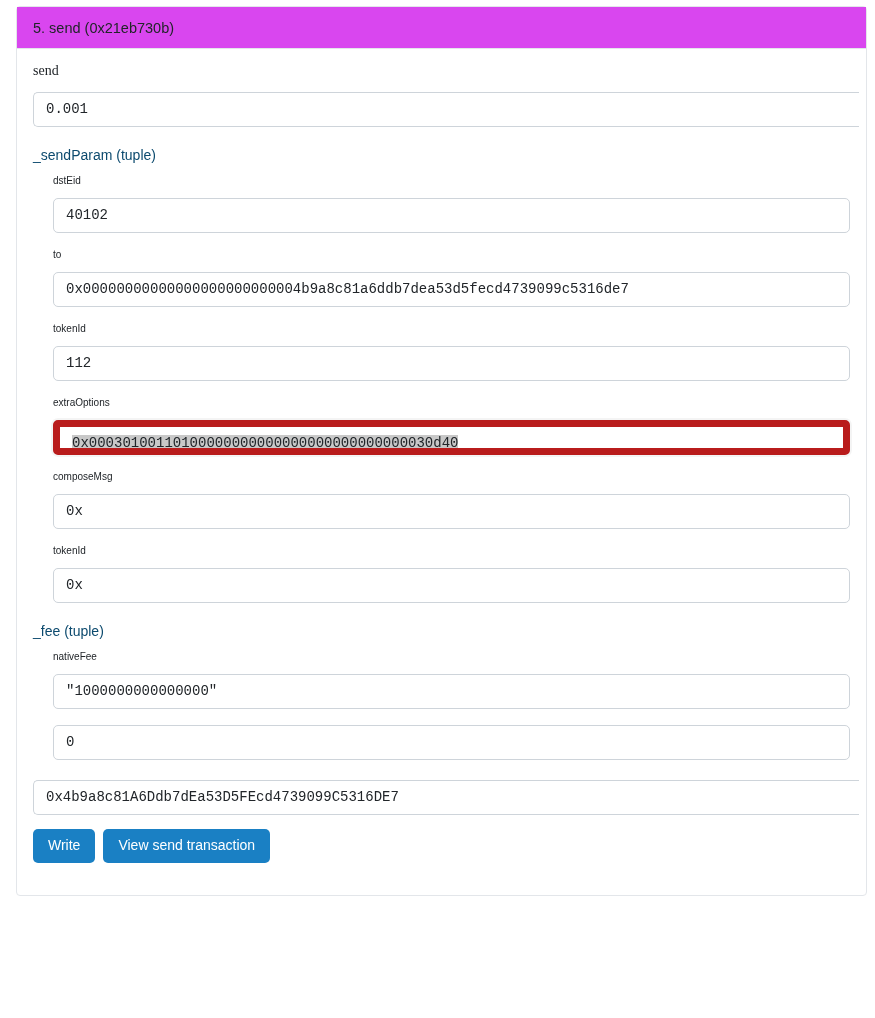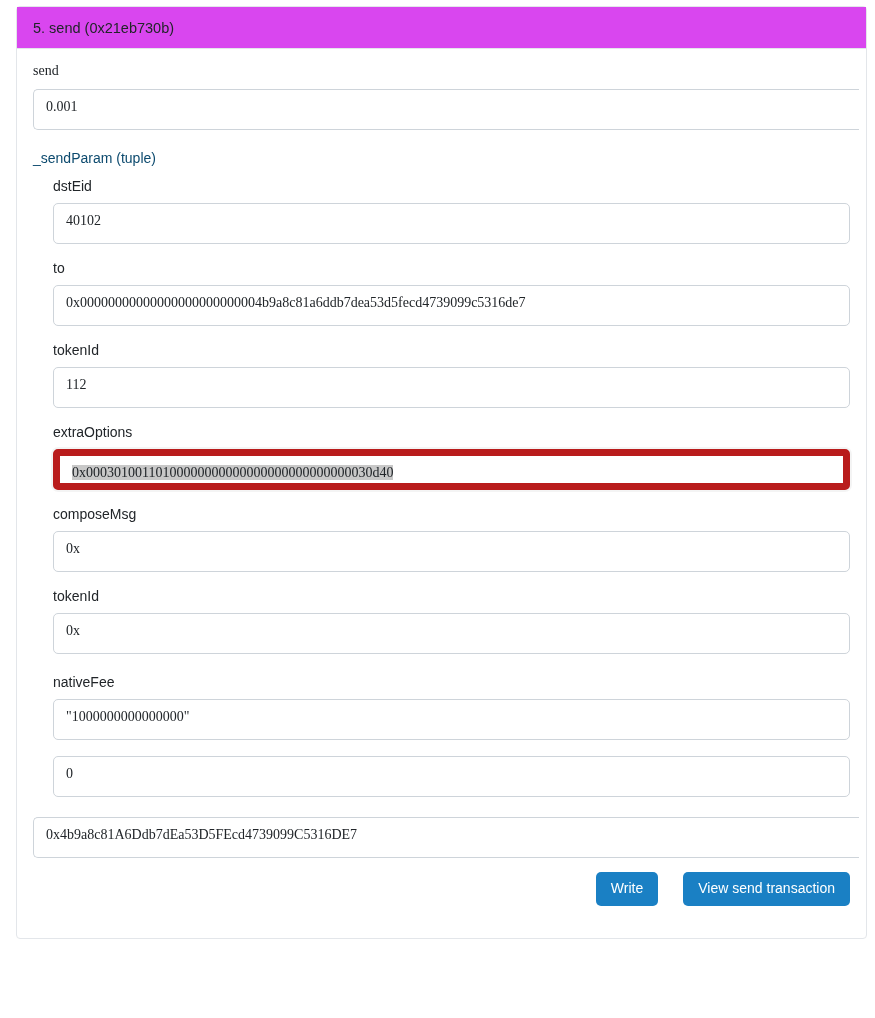--- a/index.html
+++ b/index.html
@@ -44,33 +44,34 @@
     font-size: 14px;
     color: #212529;
     margin: 0 0 9px 0;
     line-height: 1.2;
     font-family: Liberation Serif, serif;
   }
 
   .input {
     box-sizing: border-box;
     width: 100%;
-    height: 41px;
+    height: 35px;
     line-height: 33px;
     border: 1px solid #ced4da;
     border-radius: 5px;
     background: #ffffff;
     padding: 0 12px;
     font-size: 14px;
     color: #212529;
-    font-family: Liberation Serif, serif;
+    font-family: Liberation Mono, monospace;
     outline: none;
     overflow: hidden;
     white-space: nowrap;
     text-overflow: clip;
+    margin-top: 12px;
   }
 
   
   .input-flush-right {
     border-top-right-radius: 0;
     border-bottom-right-radius: 0;
     border-right: 0;
     width: calc(100% + 9px);
   }
 
@@ -89,41 +90,40 @@
     padding-left: 20px;
   }
 
   .subfield {
     padding: 0 16px 0 16px;
     margin-bottom: 16px;
   }
   .subfield:last-child { margin-bottom: 0; }
 
   .sub-label {
-    font-size: 14px;
+    font-size: 10px;
     color: #212529;
     margin-bottom: 9px;
   }
 
   .input-focused {
     border: 7px solid #b91c1c;
     box-shadow: 0 0 0 2px rgba(0,0,0,0.045);
   }
 
   .selected-text {
     background: #c8c8c8;
     color: #212529;
   }
 
   .btn-row {
     padding: 14px 16px 16px 16px;
     display: flex;
-    gap: 25px;
+    gap: 8px;
     align-items: center;
-    justify-content: flex-end;
   }
 
   .btn {
     display: inline-block;
     border: none;
     border-radius: 5px;
     background: #1a80c4;
     color: #ffffff;
     font-size: 14px;
     font-family: "Liberation Sans", sans-serif;
@@ -180,20 +180,21 @@
 
         <div class="subfield">
           <div class="sub-label">tokenId</div>
           <div class="input">0x</div>
         </div>
 
       </div>
     </div>
 
     <div class="group">
+      <div class="group-label">_fee (tuple)</div>
 
       <div class="nested">
 
         <div class="subfield">
           <div class="sub-label">nativeFee</div>
           <div class="input">"1000000000000000"</div>
         </div>
 
         <div class="subfield">
           <div class="input">0</div>

